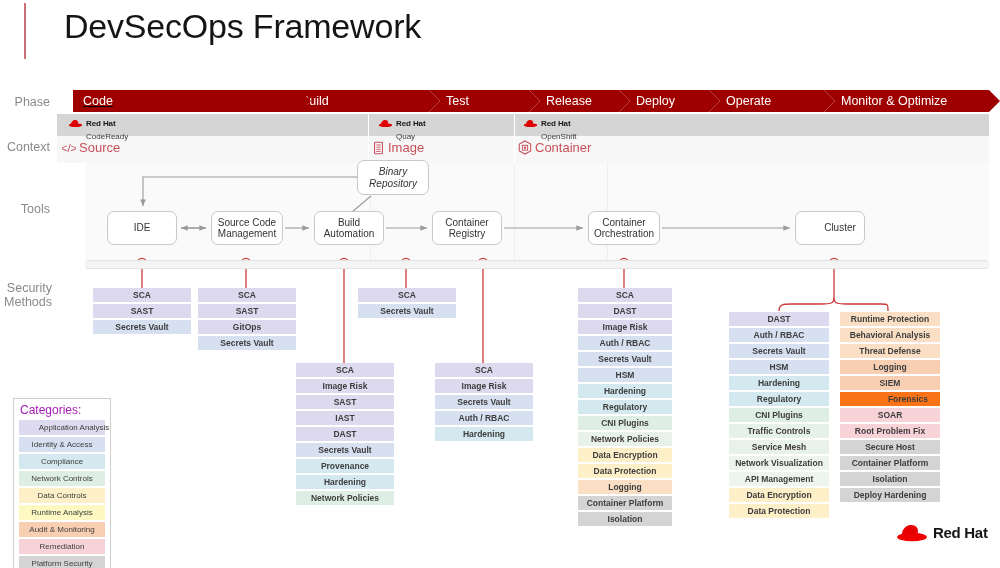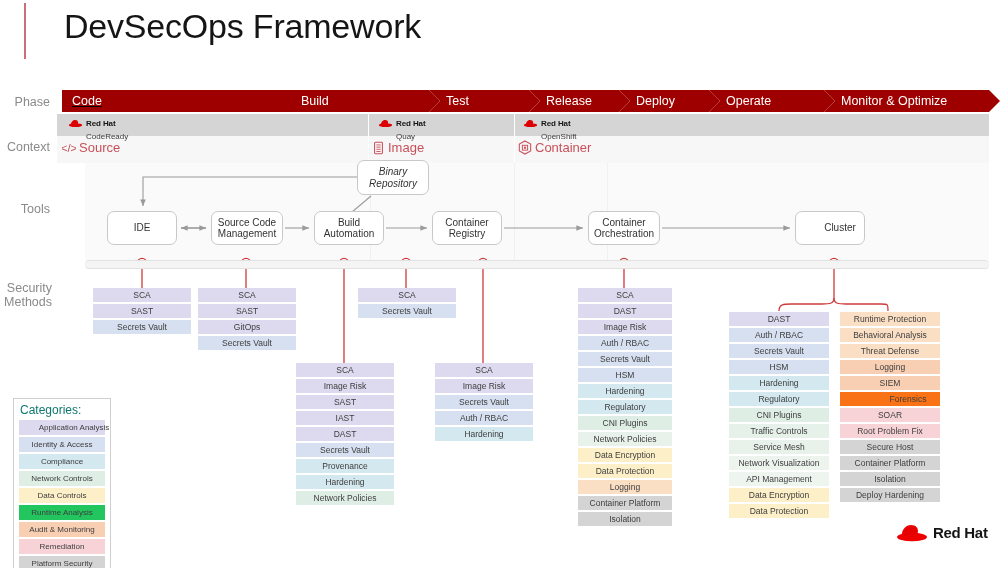--- a/index.html
+++ b/index.html
@@ -102,34 +102,34 @@
   svg.wires { position: absolute; left: 0; top: 0; width: 1000px; height: 568px; pointer-events: none; }
 
   
   .rail {
     position: absolute; left: 85px; top: 260px; width: 904px; height: 9px;
     background: #f4f4f4; border-top: 1px solid #e2e2e2; border-bottom: 1px solid #e2e2e2;
     border-radius: 4px;
   }
 
   
-  .mcol { position: absolute; }
+  .mcol { position: absolute; font-weight: bold; }
   .chip {
     height: 14px; margin-bottom: 2px;
     display: flex; align-items: center; justify-content: center;
     font-size: 8.5px; color: #3d3d3d; white-space: nowrap;
   }
 
   
   .legend {
     position: absolute; left: 13px; top: 398px; width: 98px;
     background: #ffffff; border: 1px solid #cfcfcf;
     padding: 4px 5px 6px 5px;
   }
-  .legend .ltitle { font-size: 12px; color: #0f766e; margin-bottom: 3px; padding-left: 1px; }
+  .legend .ltitle { font-size: 12px; color: #a21caf; margin-bottom: 3px; padding-left: 1px; }
   .legend .chip { height: 15px; font-size: 8px; margin-bottom: 2px; }
 
   
   .rhfoot { position: absolute; left: 895px; top: 521px; display: flex; align-items: center; }
   .rhfoot .ftxt { font-size: 15px; font-weight: bold; color: #151515; letter-spacing: -0.3px; margin-left: 4px; }
 </style>
 </head>
 <body>
 
 <div id="stage">
@@ -137,21 +137,21 @@
   <div class="title-rule"></div>
   <div class="title">DevSecOps Framework</div>
 
   <div class="rowlabel" style="left:0;top:95px;width:50px;">Phase</div>
   <div class="rowlabel" style="left:0;top:140px;width:50px;">Context</div>
   <div class="rowlabel" style="left:0;top:202px;width:50px;">Tools</div>
   <div class="rowlabel" style="left:0;top:281px;width:52px;white-space:pre-line;">Security
 Methods</div>
 
   <div class="phasebar">
-      <div class="chev first" style="left: 5px; width: 227px; z-index: 20; text-decoration: underline;">
+      <div class="chev first" style="left: 16px; width: 227px; z-index: 20; text-decoration: underline;">
         <span class="lbl">Code</span>
       </div>
       <div class="chev" style="left: 227px; width: 145px; z-index: 19;">
         <span class="notch"></span>
         <span class="lbl">Build</span>
       </div>
       <div class="chev" style="left: 372px; width: 100px; z-index: 18;">
         <span class="notch"></span>
         <span class="lbl">Test</span>
       </div>
@@ -229,21 +229,21 @@
   <div class="rail"></div>
 
   <div class="legend">
     <div class="ltitle">Categories:</div>
     <div id="legend-items">
         <div class="chip" style="background: rgb(221, 217, 238); padding-left: 24px;">Application Analysis</div>
         <div class="chip" style="background: rgb(214, 224, 240);">Identity &amp; Access</div>
         <div class="chip" style="background: rgb(211, 232, 239);">Compliance</div>
         <div class="chip" style="background: rgb(223, 238, 229);">Network Controls</div>
         <div class="chip" style="background: rgb(253, 240, 200);">Data Controls</div>
-        <div class="chip" style="background: #22c55e;">Runtime Analysis</div>
+        <div class="chip" style="background: #fef9c3;">Runtime Analysis</div>
         <div class="chip" style="background: rgb(249, 207, 180);">Audit &amp; Monitoring</div>
         <div class="chip" style="background: rgb(247, 211, 216);">Remediation</div>
         <div class="chip" style="background: rgb(212, 212, 212);">Platform Security</div>
       </div>
   </div>
 
   <div class="rhfoot">
     <svg width="34" height="22" viewBox="0 0 34 22">
       <ellipse cx="17" cy="16" rx="15" ry="4.3" fill="#e00"></ellipse>
       <path d="M7,16 C6,10 10,4 16,4 C21,4 23,7 23,10 C23,12 22,13 22,13 L30,15 C31,15 31,16 30,16.6 C27,18.6 22,19.6 17,19.6 C12,19.6 8,18.4 7,16 Z" fill="#e00"></path>

